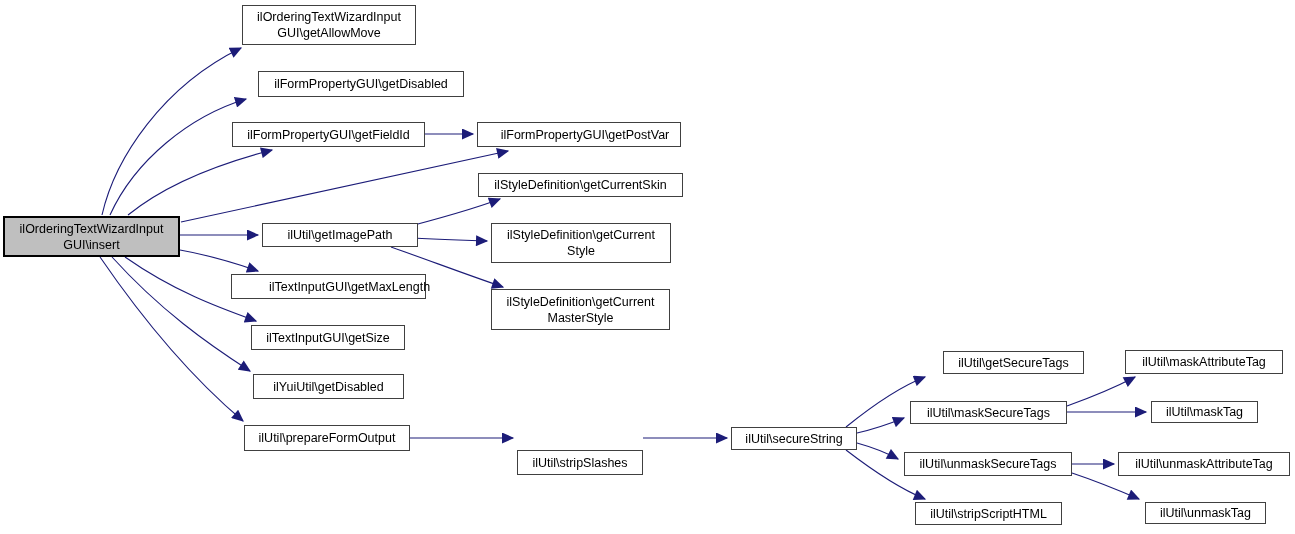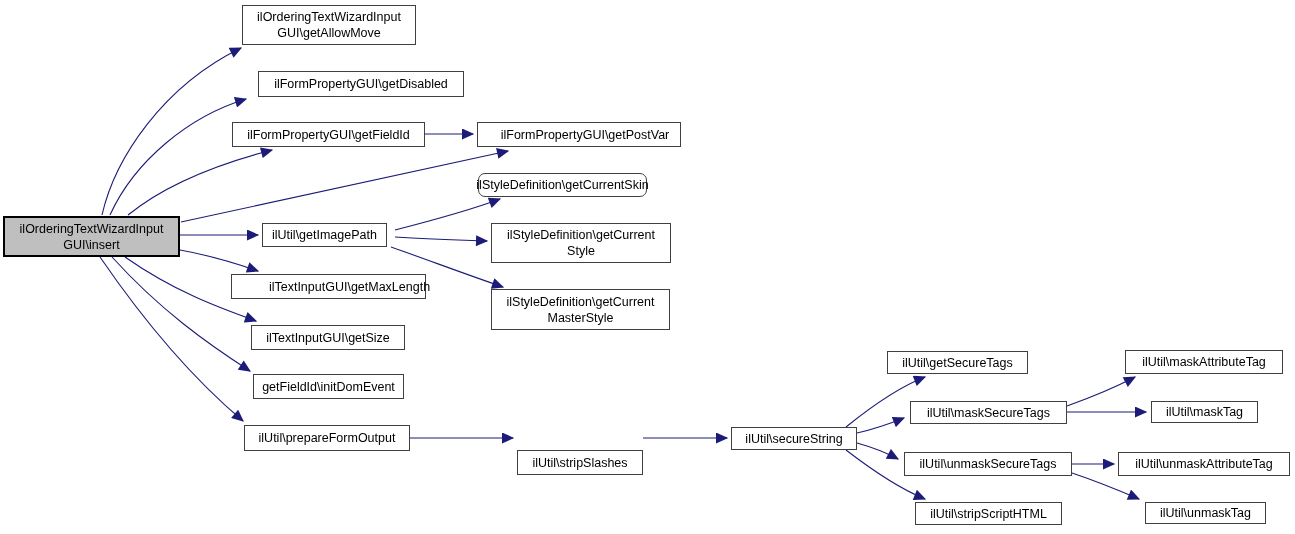--- a/index.html
+++ b/index.html
@@ -88,53 +88,53 @@
       </div>
       <div class="node" style="left: 226px; top: 71px; width: 206px; height: 26px; margin-left: 32px;">
         <span class="node-line">ilFormPropertyGUI\getDisabled</span>
       </div>
       <div class="node" style="left: 232px; top: 122px; width: 193px; height: 25px;">
         <span class="node-line">ilFormPropertyGUI\getFieldId</span>
       </div>
       <div class="node" style="left: 477px; top: 122px; width: 204px; height: 25px; padding-left: 12px;">
         <span class="node-line">ilFormPropertyGUI\getPostVar</span>
       </div>
-      <div class="node" style="left: 478px; top: 173px; width: 169px; height: 24px; border-radius: 7px;">
+      <div class="node" style="left: 478px; top: 173px; width: 205px; height: 24px;">
         <span class="node-line">ilStyleDefinition\getCurrentSkin</span>
       </div>
-      <div class="node" style="left: 262px; top: 223px; width: 125px; height: 24px;">
+      <div class="node" style="left: 262px; top: 223px; width: 156px; height: 24px;">
         <span class="node-line">ilUtil\getImagePath</span>
       </div>
       <div class="node" style="left: 491px; top: 223px; width: 180px; height: 40px;">
         <span class="node-line">ilStyleDefinition\getCurrent</span>
         <span class="node-line">Style</span>
       </div>
       <div class="node" style="left: 231px; top: 274px; width: 195px; height: 25px; padding-left: 42px;">
         <span class="node-line">ilTextInputGUI\getMaxLength</span>
       </div>
       <div class="node" style="left: 491px; top: 289px; width: 179px; height: 41px;">
         <span class="node-line">ilStyleDefinition\getCurrent</span>
         <span class="node-line">MasterStyle</span>
       </div>
       <div class="node" style="left: 251px; top: 325px; width: 154px; height: 25px;">
         <span class="node-line">ilTextInputGUI\getSize</span>
       </div>
       <div class="node" style="left: 253px; top: 374px; width: 151px; height: 25px;">
-        <span class="node-line">getFieldId\initDomEvent</span>
+        <span class="node-line">ilYuiUtil\getDisabled</span>
       </div>
       <div class="node" style="left: 244px; top: 425px; width: 166px; height: 26px;">
         <span class="node-line">ilUtil\prepareFormOutput</span>
       </div>
       <div class="node" style="left: 517px; top: 425px; width: 126px; height: 25px; margin-top: 25px;">
         <span class="node-line">ilUtil\stripSlashes</span>
       </div>
       <div class="node" style="left: 731px; top: 427px; width: 126px; height: 23px; justify-content: center;">
         <span class="node-line">ilUtil\secureString</span>
       </div>
-      <div class="node" style="left: 887px; top: 351px; width: 141px; height: 23px;">
+      <div class="node" style="left: 943px; top: 351px; width: 141px; height: 23px;">
         <span class="node-line">ilUtil\getSecureTags</span>
       </div>
       <div class="node" style="left: 910px; top: 401px; width: 157px; height: 23px;">
         <span class="node-line">ilUtil\maskSecureTags</span>
       </div>
       <div class="node" style="left: 904px; top: 452px; width: 168px; height: 24px;">
         <span class="node-line">ilUtil\unmaskSecureTags</span>
       </div>
       <div class="node" style="left: 915px; top: 502px; width: 147px; height: 23px;">
         <span class="node-line">ilUtil\stripScriptHTML</span>

